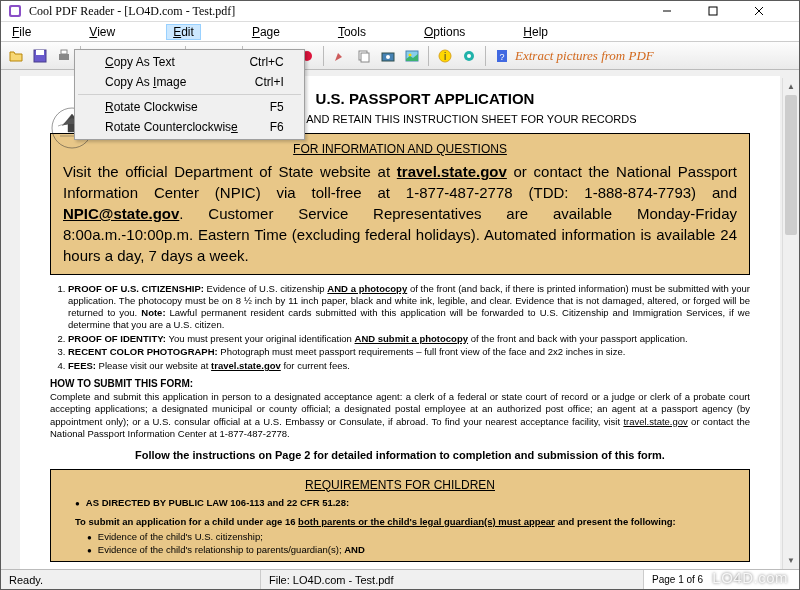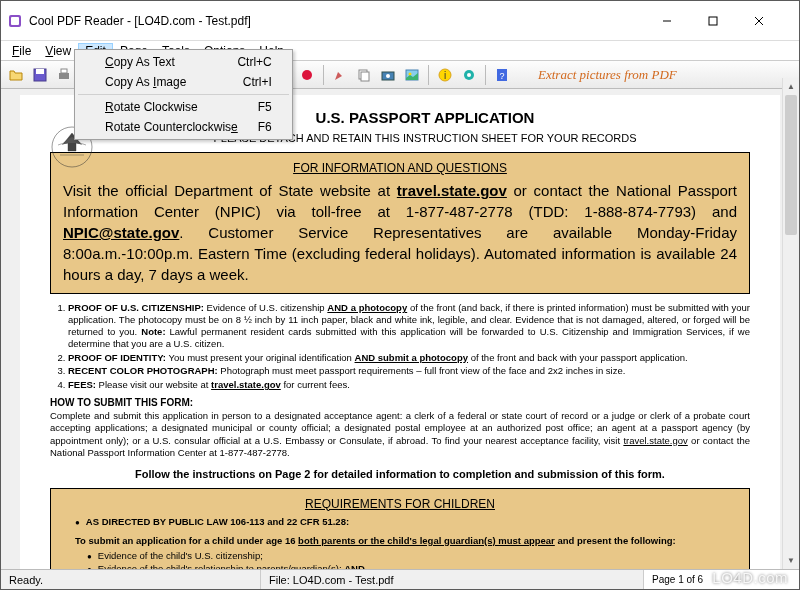--- a/index.html
+++ b/index.html
@@ -1,36 +1,36 @@
 <!DOCTYPE html>
 <html><head>
 <meta charset="utf-8">
 <style>
 * { margin: 0; padding: 0; box-sizing: border-box; }
 body { font-family: "Segoe UI", Tahoma, sans-serif; font-size: 12px; background: #fff; width: 800px; height: 590px; overflow: hidden; position: relative; }
 .window { width: 800px; height: 590px; border: 1px solid #5a5a5a; display: flex; flex-direction: column; background: #fff; }
-.titlebar { height: 40px; background: #fff; display: flex; align-items: center; padding: 0 17px 0 6px; border-bottom: 1px solid #ddd; }
+.titlebar { height: 21px; background: #fff; display: flex; align-items: center; padding: 0 17px 0 6px; border-bottom: 1px solid #ddd; font-family: Liberation Serif, serif; }
 .titlebar-icon { width: 16px; height: 16px; margin-right: 6px; display: inline-flex; align-items: center; justify-content: center; }
 .titlebar-text { flex: 1; font-size: 12px; color: #000; }
 .winbtns { display: flex; height: 100%; }
 .winbtn { width: 46px; height: 100%; display: flex; align-items: center; justify-content: center; font-size: 12px; color: #000; }
-.menubar { height: 20px; background: #fff; display: flex; align-items: center; padding: 0 4px; font-size: 12px; border-bottom: 1px solid #ccc; }
+.menubar { height: 20px; background: #fff; display: flex; align-items: center; padding: 0 4px; font-size: 12px; border-bottom: 1px solid #ccc; gap: 44px; }
 .menuitem { padding: 1px 7px; cursor: default; position: relative; }
 .menuitem .u { text-decoration: underline; }
 .menuitem.active { background: #cce8ff; border: 1px solid #99d1ff; padding: 0 6px; }
 .dropdown { position: absolute; top: 49px; left: 74px; background: #f0f0f0; border: 1px solid #a0a0a0; box-shadow: 2px 2px 3px rgba(0,0,0,0.2); z-index: 100; min-width: 190px; padding: 2px; }
-.dd-item { display: flex; padding: 3px 18px 3px 28px; font-size: 12px; cursor: default; white-space: nowrap; }
+.dd-item { display: flex; padding: 3px 18px 3px 28px; font-size: 12px; cursor: default; white-space: nowrap; gap: 12px; }
 .dd-item .u { text-decoration: underline; }
 .dd-label { flex: 1; }
 .dd-shortcut { margin-left: 20px; color: #000; }
 .dd-sep { height: 1px; background: #d0d0d0; margin: 2px 1px; }
 .toolbar { height: 28px; background: linear-gradient(#fdfdfd,#eaeaea); border-bottom: 1px solid #bbb; display: flex; align-items: center; padding: 0 4px; gap: 2px; }
 .tbtn { width: 22px; height: 22px; display: flex; align-items: center; justify-content: center; border-radius: 2px; }
 .tsep { width: 1px; height: 20px; background: #bbb; margin: 0 3px; }
-.toolbar-text { margin-left: 23px; color: #d2691e; font-size: 13px; font-style: italic; font-family: Georgia, serif; }
+.toolbar-text { margin-left: 0; color: #d2691e; font-size: 13px; font-style: italic; font-family: Georgia, serif; }
 .content { flex: 1; background: #f0f0f0; overflow: auto; display: flex; justify-content: center; padding: 6px 0 0 0; }
 .page { width: 760px; background: #fff; padding: 14px 30px 0 30px; position: relative; font-family: Arial, sans-serif; color: #000; font-size: 10px; }
 .doc-title { text-align: center; font-size: 15px; font-weight: bold; margin-bottom: 6px; margin-left: 50px; }
 .doc-sub { text-align: center; font-size: 11px; margin-bottom: 8px; margin-left: 50px; }
 .seal { position: absolute; left: 30px; top: 30px; width: 44px; height: 44px; }
 .box { border: 1.5px solid #000; background: #e8c788; padding: 8px 12px; margin-bottom: 8px; text-align: justify; }
 .box-title { text-align: center; font-weight: normal; text-decoration: underline; font-size: 12px; margin-bottom: 5px; }
 .box-body { font-size: 15px; line-height: 1.4; }
 .section-head { font-weight: bold; font-size: 10px; margin: 6px 0 2px 0; }
 .numlist { padding-left: 18px; }

